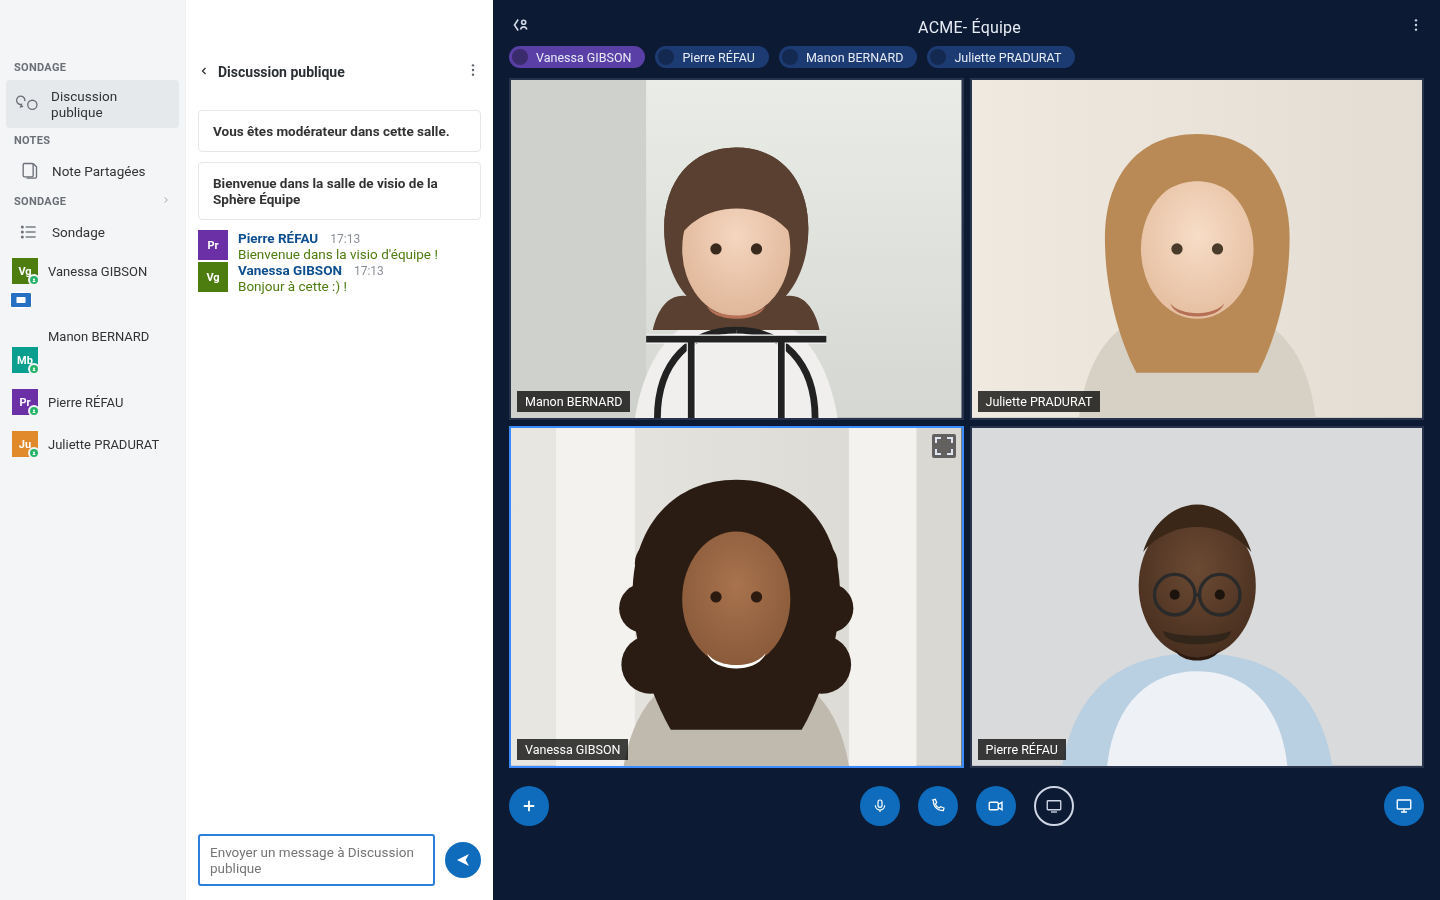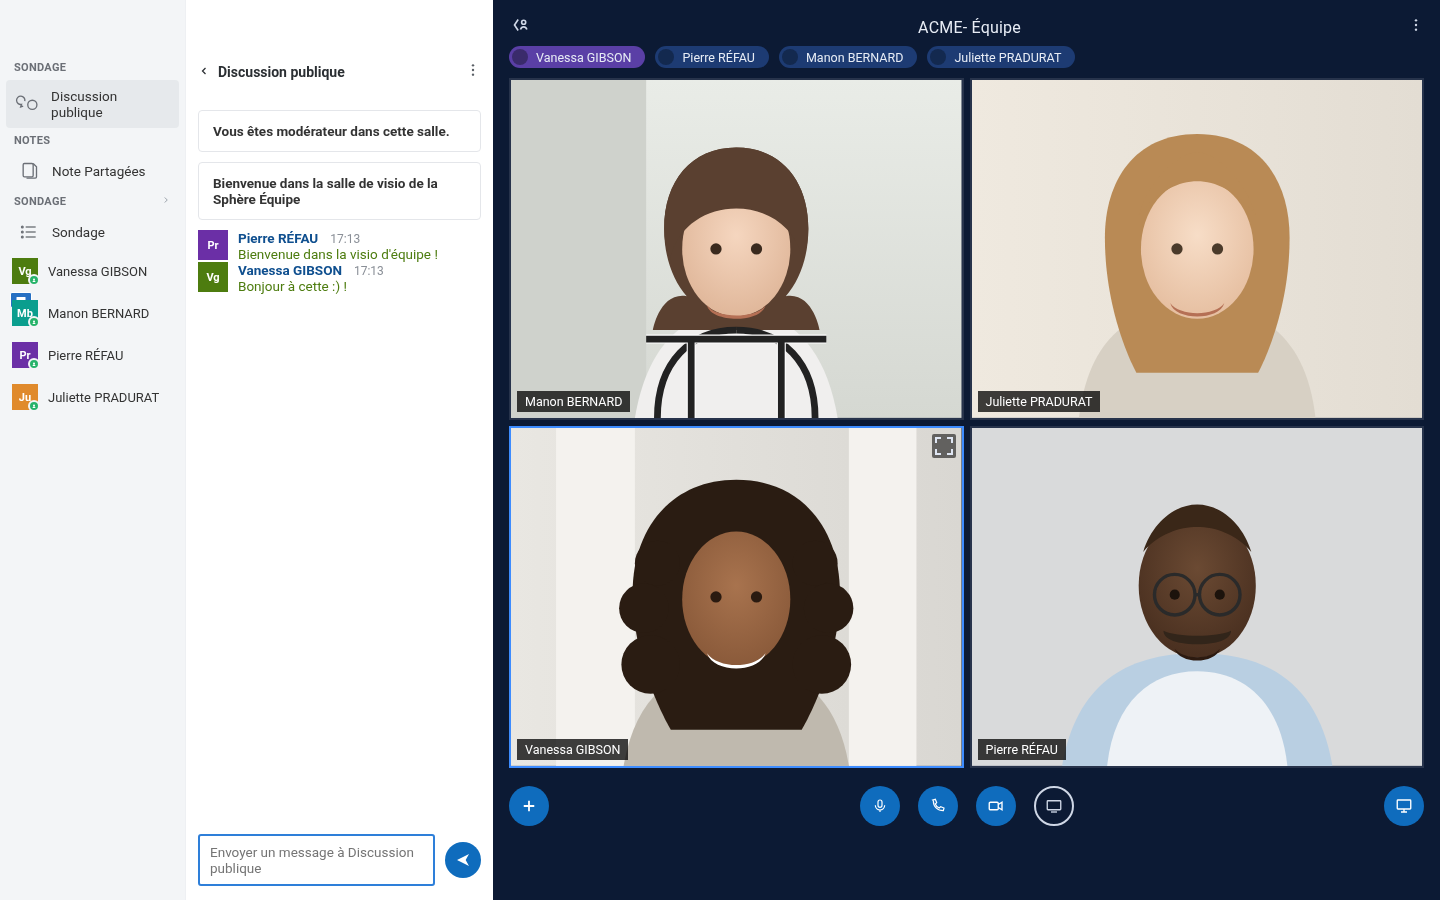--- a/index.html
+++ b/index.html
@@ -78,21 +78,21 @@
     position: relative;
   }
   .avatar .badge {
     position:absolute; right:-2px; bottom:-2px;
     width:12px; height:12px; border-radius:50%;
     background:#26b36a; border:2px solid #f3f5f7;
     display:flex; align-items:center; justify-content:center;
     font-size:8px; color:#fff;
   }
   .avatar.blue { background:#4d7c0f; }
-  .avatar.teal { background:var(--teal); }
+  .avatar.teal { background:var(--teal);margin-top:47px; }
   .avatar.purple { background:var(--purple); }
   .avatar.orange { background:var(--orange); }
   .present-chip {
     position:absolute; left:10px; top:292px;
     width:22px; height:16px;
     background:#2670c3; border-radius:2px; border:1px solid #fff;
     display:flex; align-items:center; justify-content:center;
   }
 
   

